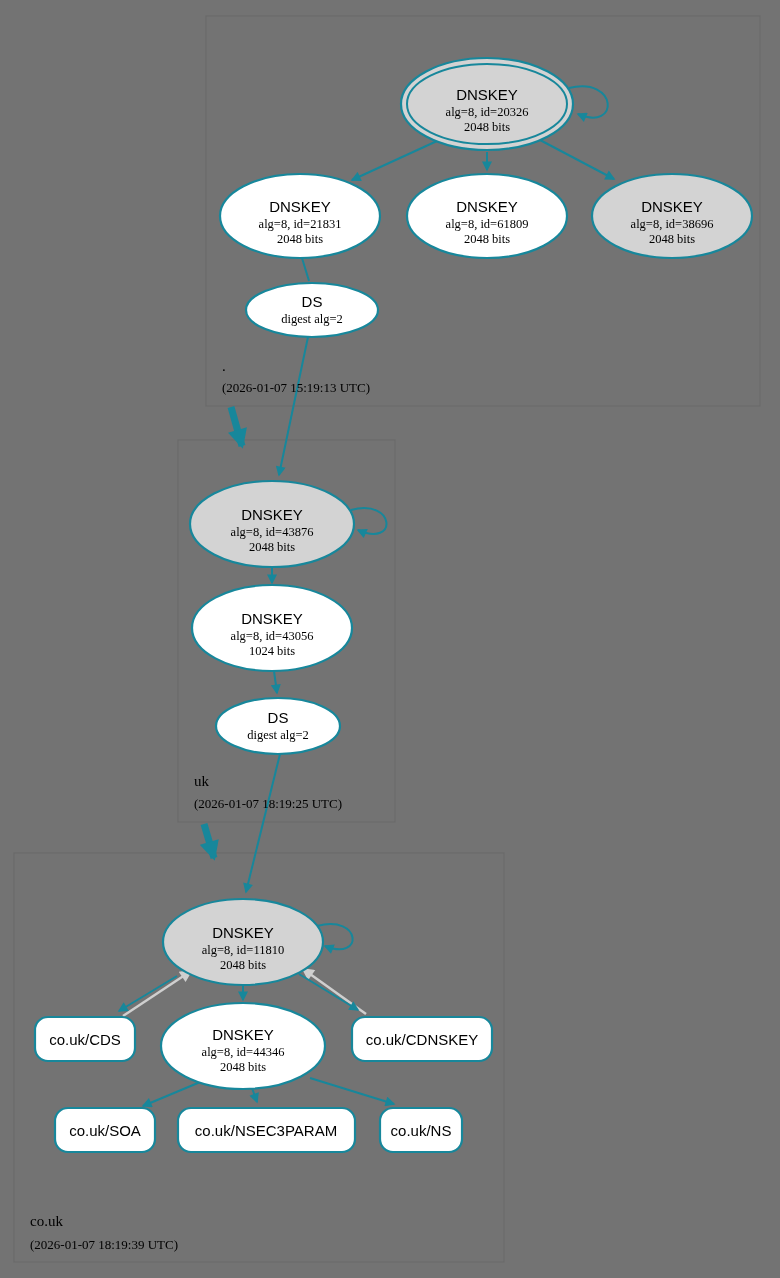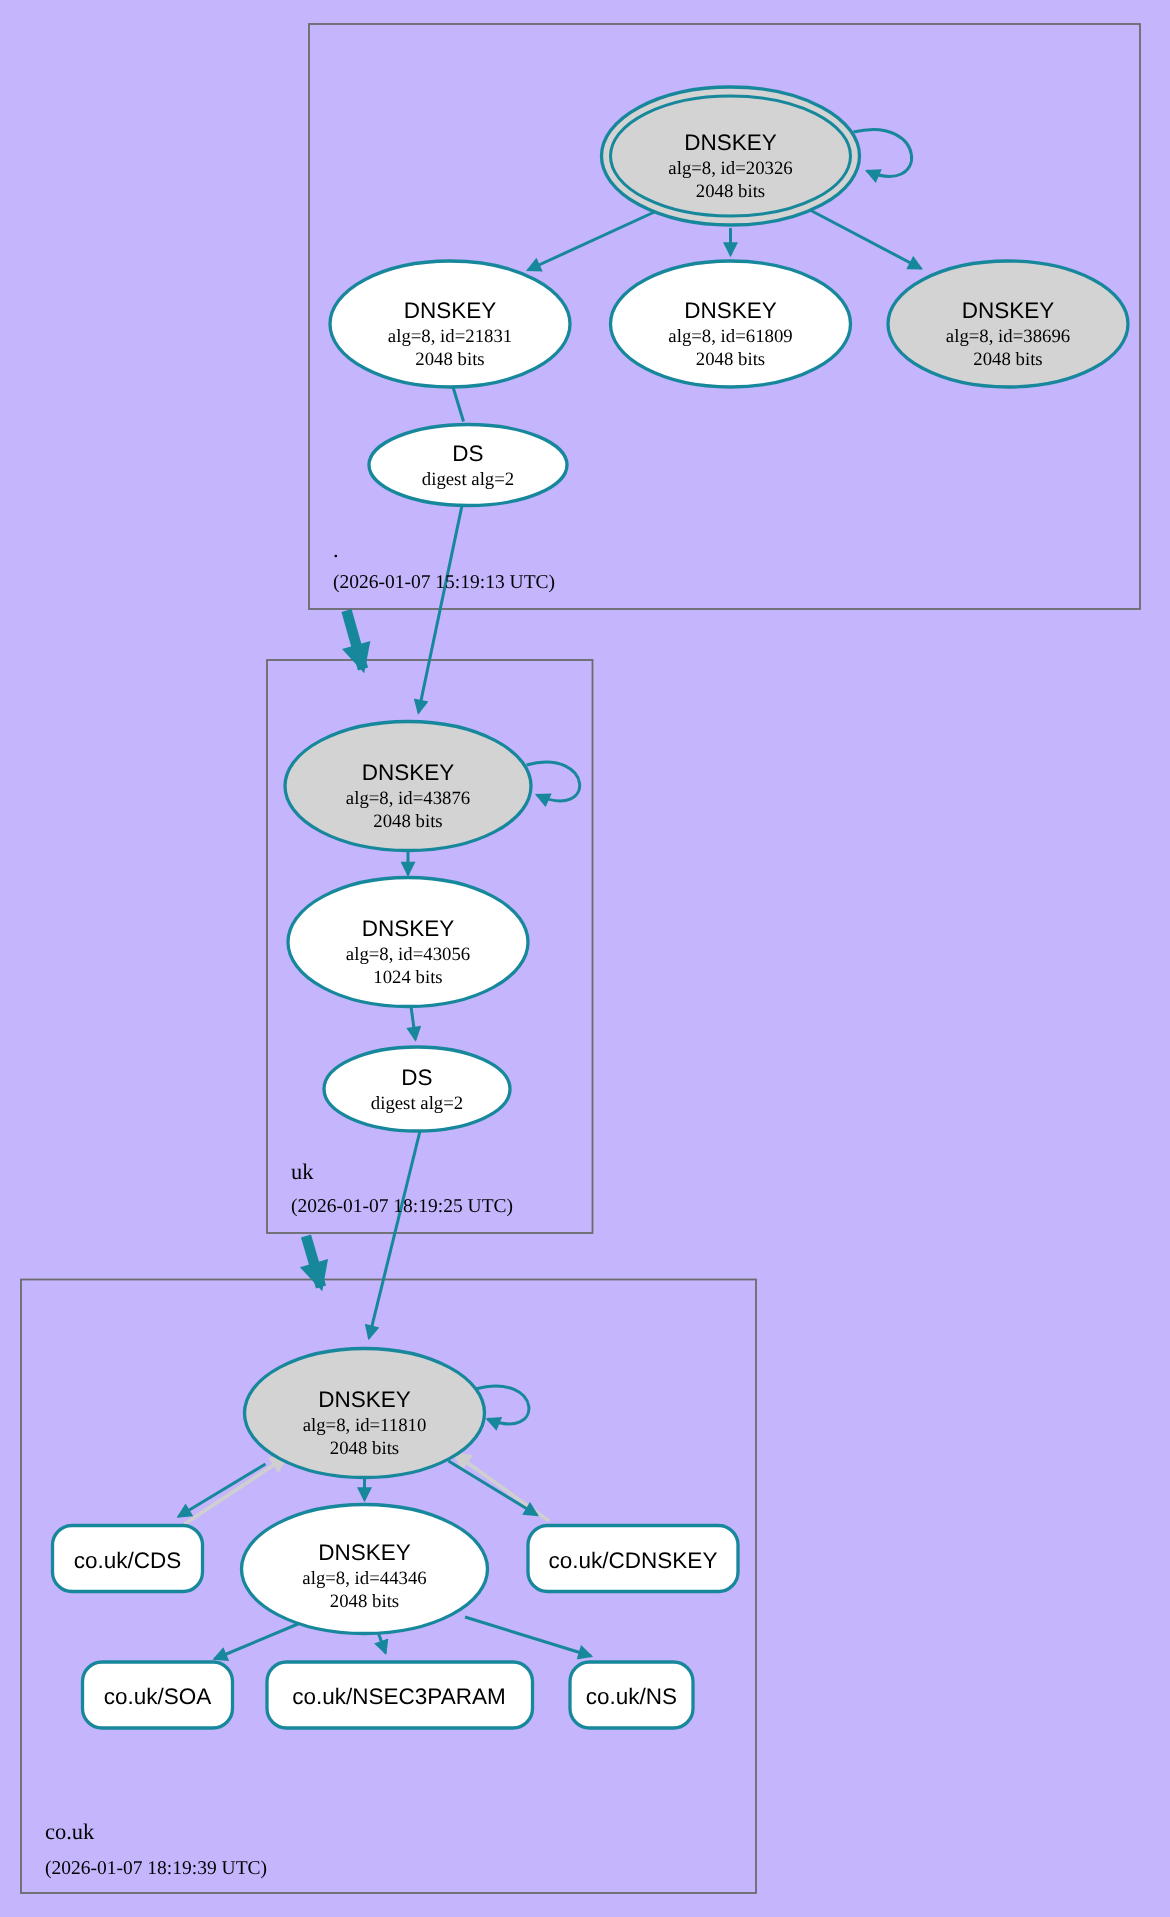--- a/index.html
+++ b/index.html
@@ -1,16 +1,16 @@
 <!DOCTYPE html>
 <html style="--teal: #17879b; --node_fill: #d3d3d3; --gray_edge: #cfcfcf; --box_border: #6b6b6b; --text: #000000; --background: #ffffff;"><head>
 <meta charset="utf-8">
 <style>
   html,body { margin:0; padding:0; background:#fff; }
-  #stage { position:relative; width:780px; height:1278px; background:#c4b5fd;
+  #stage { position:relative; width:780px; height:1278px; background:#737373;
            font-family:"Liberation Sans", sans-serif;text-align:right; }
   svg { position:absolute; left:0; top:0; }
   .box      { fill:none; stroke:var(--box_border); stroke-width:1.2; }
   .edge     { stroke:var(--teal); stroke-width:2; fill:none; }
   .edge-thick { stroke:var(--teal); stroke-width:7; fill:none; }
   .edge-gray  { stroke:var(--gray_edge); stroke-width:2.5; fill:none; }
   .n-ellipse { fill:#ffffff; stroke:var(--teal); stroke-width:2.2; }
   .n-ellipse.gray { fill:var(--node_fill); }
   .n-inner  { fill:none; stroke:var(--teal); stroke-width:2; }
   .n-rrset  { fill:#ffffff; stroke:var(--teal); stroke-width:2.2; }

